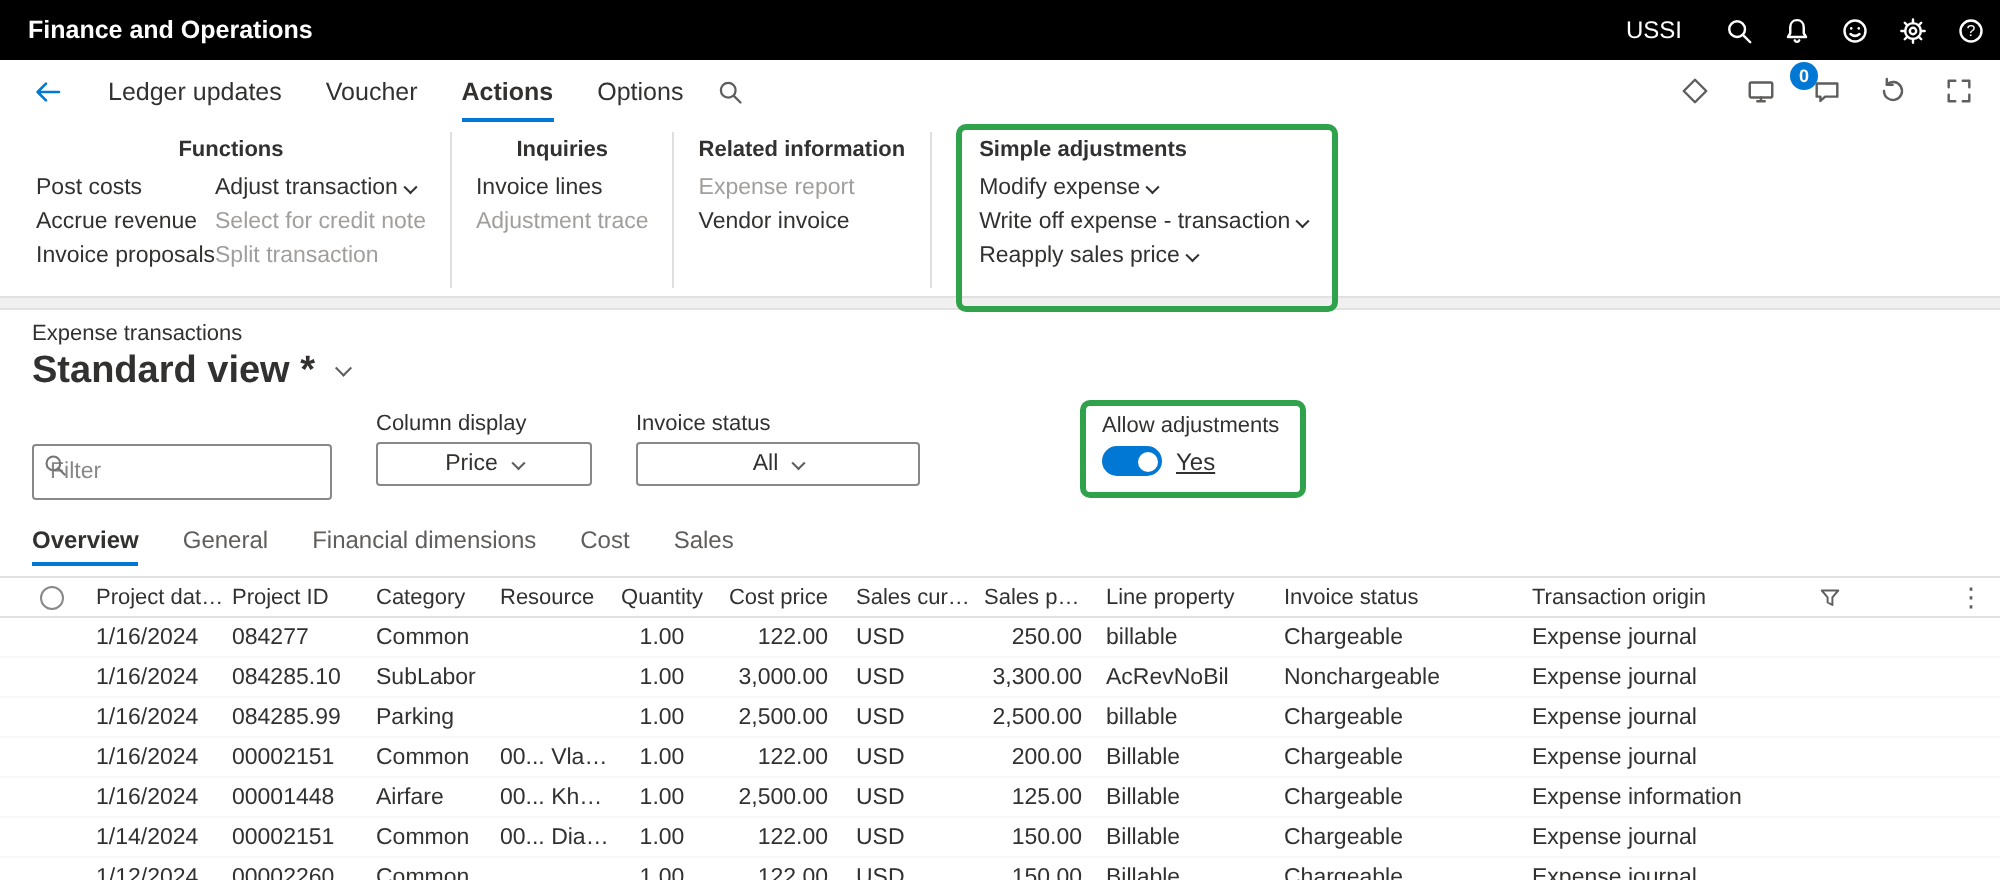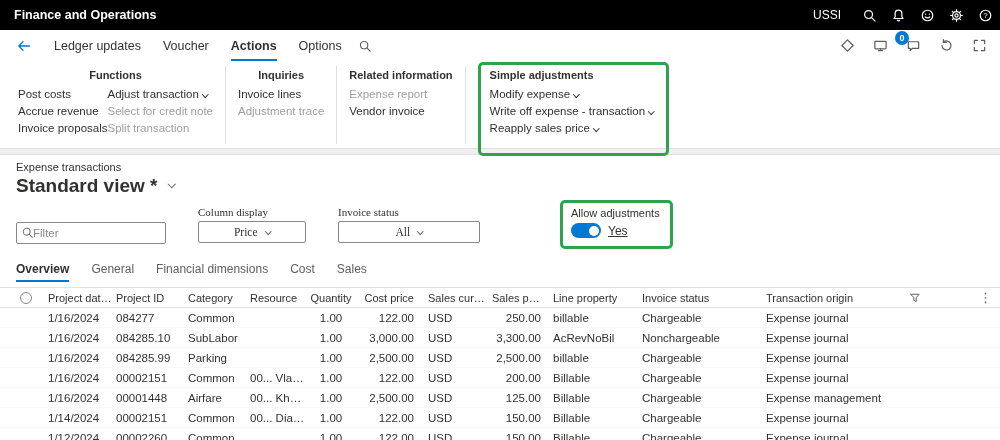--- a/index.html
+++ b/index.html
@@ -46,26 +46,26 @@
   
   .content { padding:6px 0 0 16px; }
   .caption { font-size:11px; color:#323130; }
   .view-title { font-size:19px; font-weight:700; margin-top:2px; display:flex; align-items:center; gap:7px; }
   .view-title .chev { width:5.5px; height:5.5px; border-color:#605e5c; margin-bottom:4px; }
 
   
   .filter-row { display:flex; align-items:flex-start; margin-top:9px; }
   .fld-label { font-size:11px; margin-bottom:3px; white-space:nowrap; }
   .searchbox { position:relative; width:150px; margin-top:16px; }
-  .searchbox input { width:100%; height:22px; border:1px solid #8a8886; border-radius:2px; padding:0 6px 0 16px; font-size:11.5px; font-family:inherit; color:#323130; outline:none; }
+  .searchbox input { width:100%; height:28px; border:1px solid #8a8886; border-radius:2px; padding:0 6px 0 8px; font-size:11.5px; font-family:inherit; color:#323130; outline:none; }
   .searchbox input::placeholder { color:#8a8886; }
   .searchbox .icon { position:absolute; left:5px; top:4px; color:#757575; }
   .combo { height:22px; border:1px solid #8a8886; border-radius:2px; background:#fff; display:flex; align-items:center; justify-content:center; padding:0 7px; cursor:pointer; font-size:11.5px; }
   .combo .chev { border-color:#605e5c; margin:0 0 2px 8px; }
-  .fld { margin-left:32px;font-family:Liberation Serif, serif; }
+  .fld { margin-left:22px; }
   .allow-wrap { border:3px solid #2fa24b; border-radius:5px; padding:4px 10px 8px 8px; margin:-6px 0 0 80px; }
   .toggle-row { display:flex; align-items:center; gap:7px; margin-top:4px;text-decoration:underline; }
   .toggle { width:30px; height:15px; border-radius:8px; background:#0078d4; position:relative; cursor:pointer; }
   .toggle .knob { position:absolute; right:2.5px; top:2.5px; width:10px; height:10px; border-radius:50%; background:#fff; }
 
   
   .pivot { display:flex; gap:22px; margin-top:13px; font-size:12px; }
   .pivot-tab { padding-bottom:4px; color:#605e5c; cursor:pointer; border-bottom:2px solid transparent; }
   .pivot-tab.selected { color:#323130; font-weight:700; border-bottom:2px solid #0078d4; }
 
@@ -370,21 +370,21 @@
     <div class="cell col-pdate">1/16/2024</div>
     <div class="cell col-pid">00001448</div>
     <div class="cell col-cat">Airfare</div>
     <div class="cell col-res">00... Khus...</div>
     <div class="cell col-qty">1.00</div>
     <div class="cell col-cost">2,500.00</div>
     <div class="cell col-cur">USD</div>
     <div class="cell col-sprice">125.00</div>
     <div class="cell col-lprop">Billable</div>
     <div class="cell col-istat">Chargeable</div>
-    <div class="cell col-torig">Expense management</div>
+    <div class="cell col-torig">Expense information</div>
   </div>
 
   <div class="grid-row">
     <div class="cell col-select"></div>
     <div class="cell col-pdate">1/14/2024</div>
     <div class="cell col-pid">00002151</div>
     <div class="cell col-cat">Common</div>
     <div class="cell col-res">00... Dian...</div>
     <div class="cell col-qty">1.00</div>
     <div class="cell col-cost">122.00</div>

